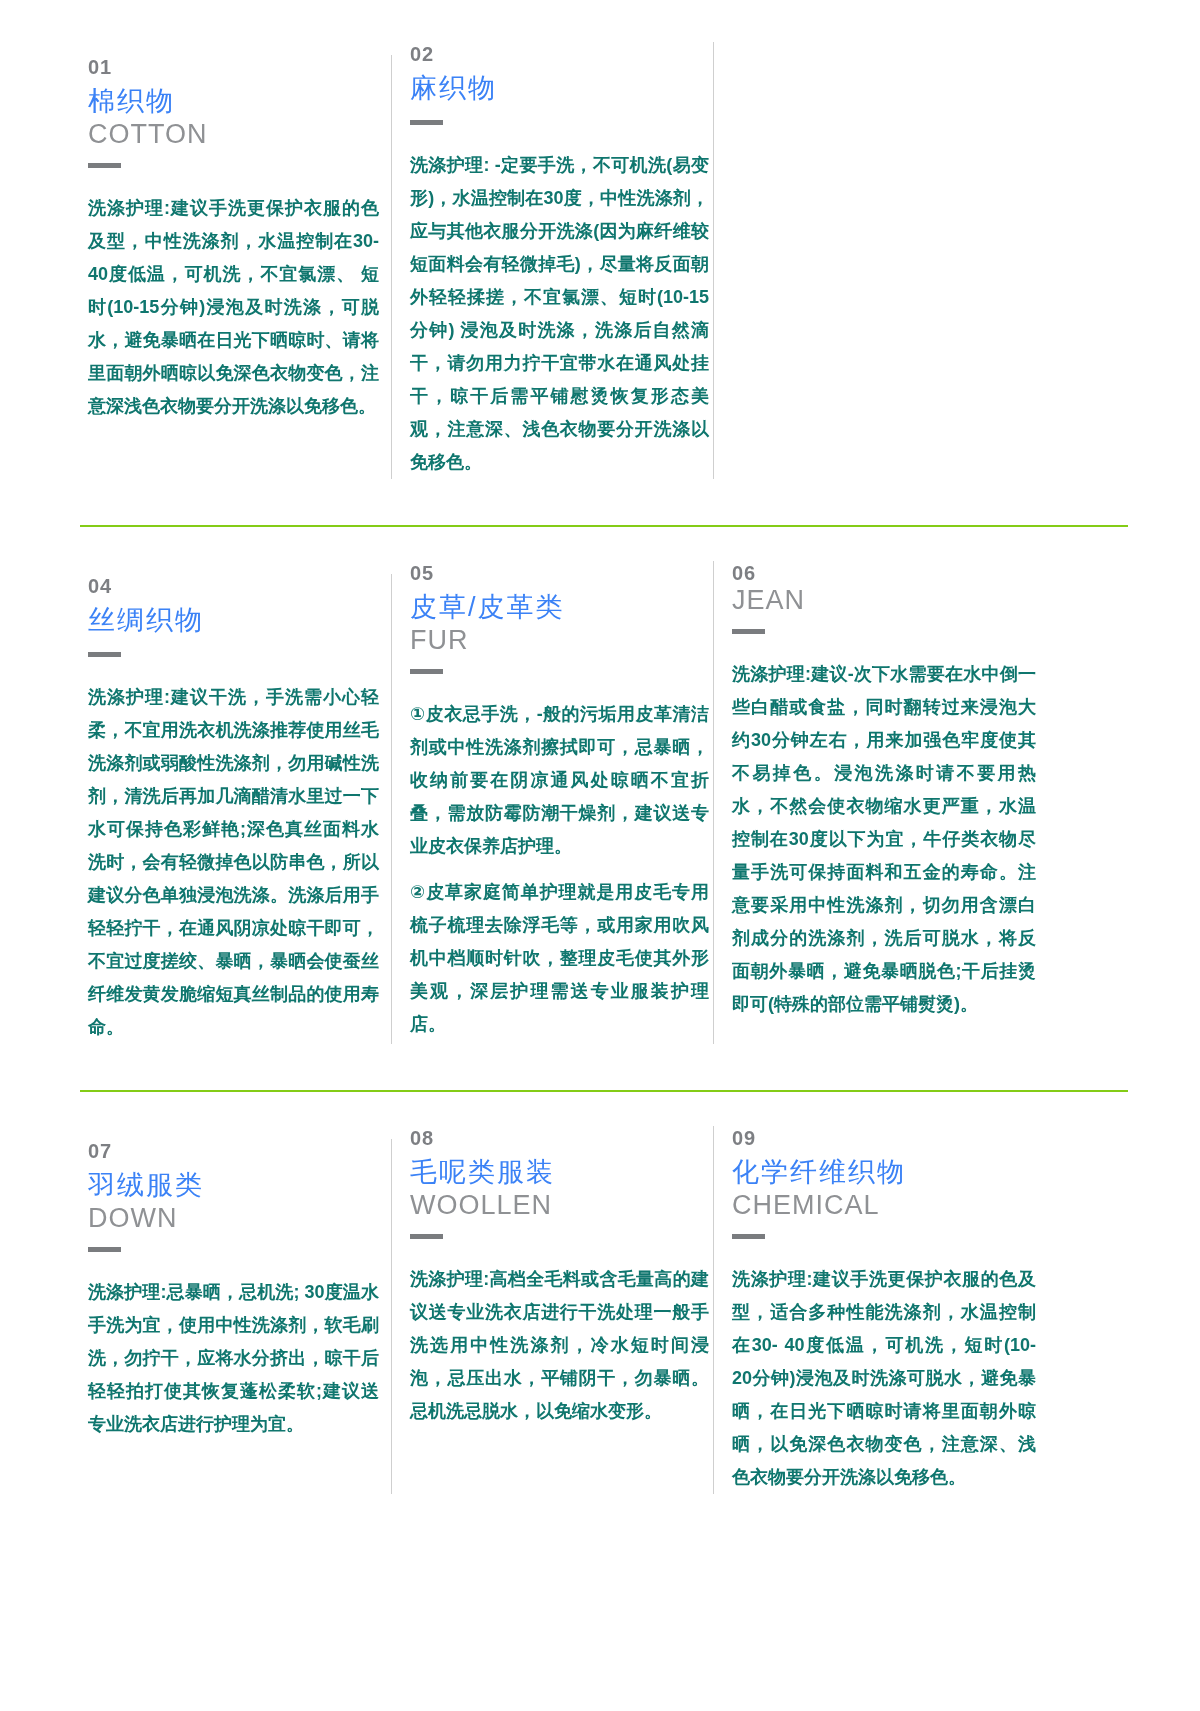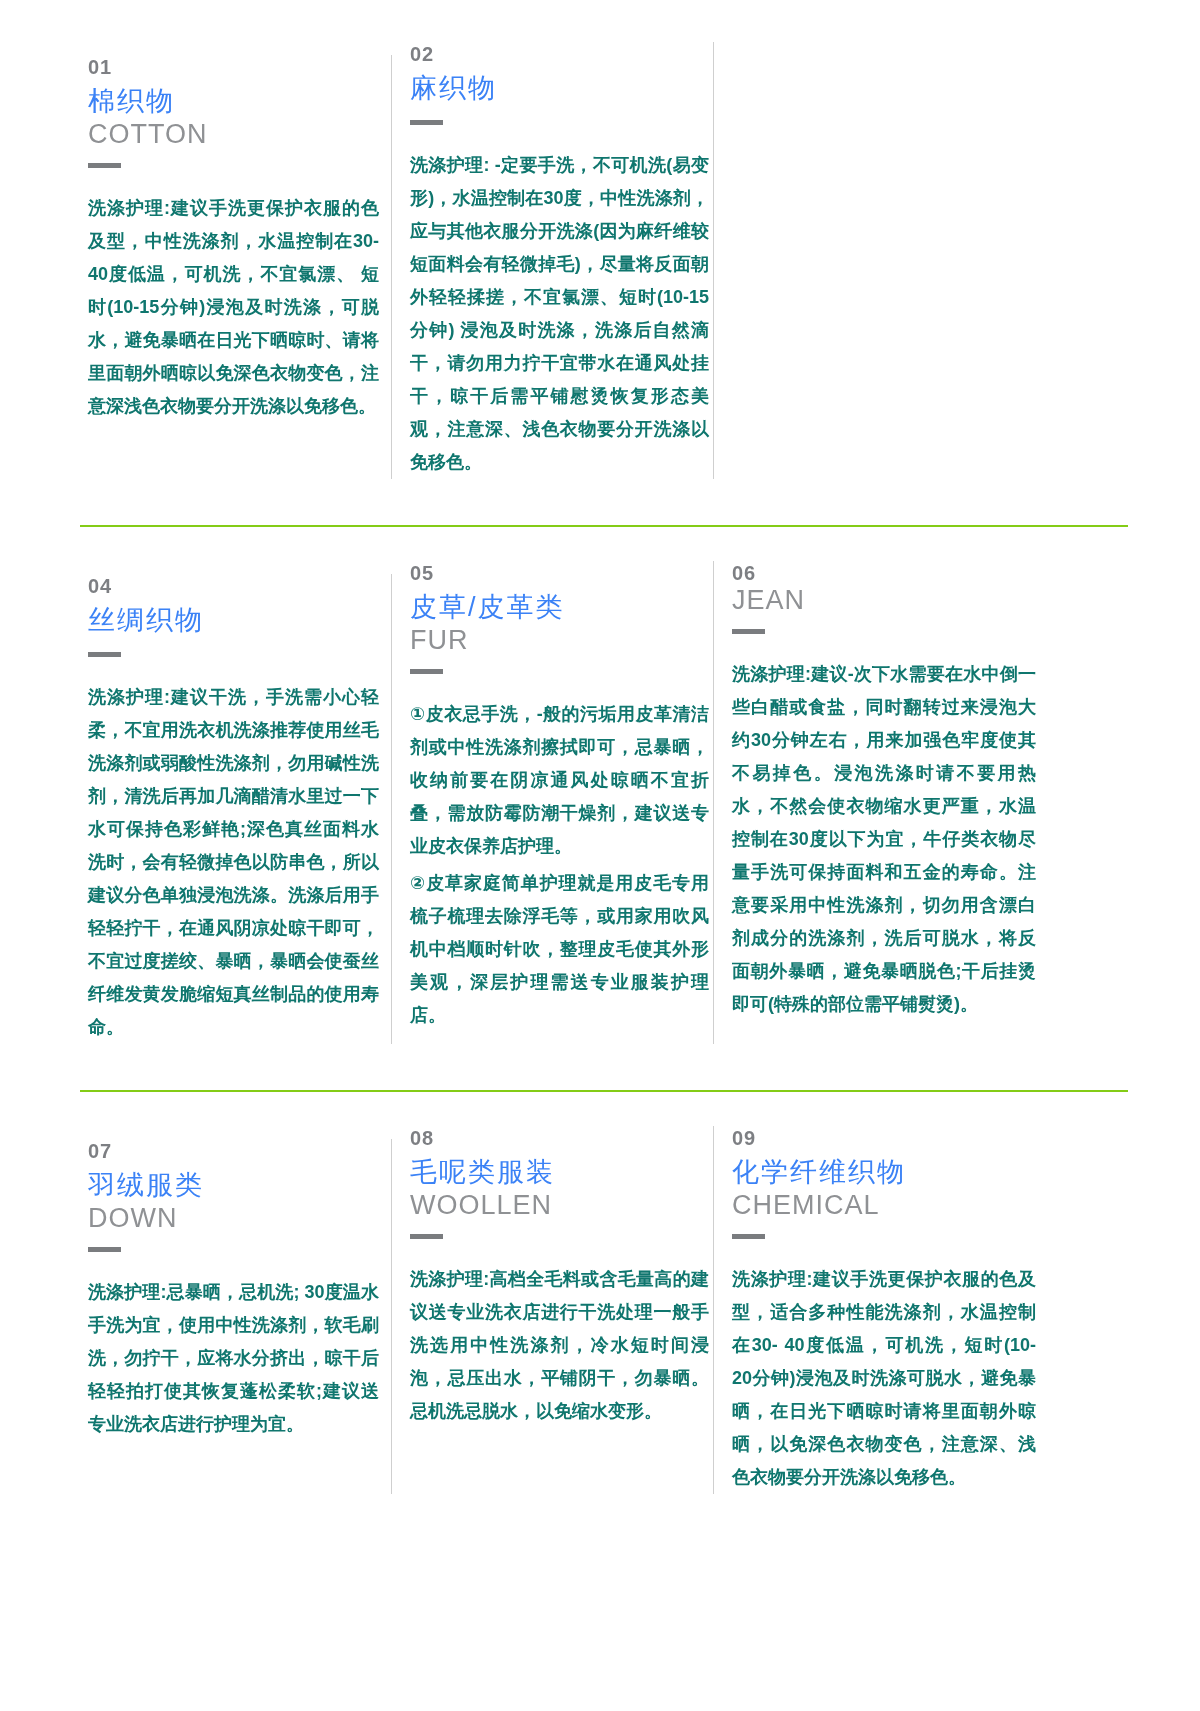--- a/index.html
+++ b/index.html
@@ -27,21 +27,21 @@
     letter-spacing:2px; color:#3b82f6; line-height:36px;
   }
   .en {
     font-size:27px; letter-spacing:1px; color:#8f9194; line-height:30px;
   }
   .dash { width:33px; height:5px; background:#7a7c7f; margin:14px 0 24px 0; }
   .body {
     margin:0; font-size:18px; font-weight:bold; color:#0f766e;
     line-height:33px; text-align:justify; text-justify:inter-ideograph;
   }
-  .body + .body { margin-top:4px; }
+  .body + .body { margin-top:13px; }
 </style>
 </head>
 <body>
 
 <div class="page">
   <div class="grid">
 
     <section class="row">
       <article class="cell c1">
         <div class="num">01</div>

